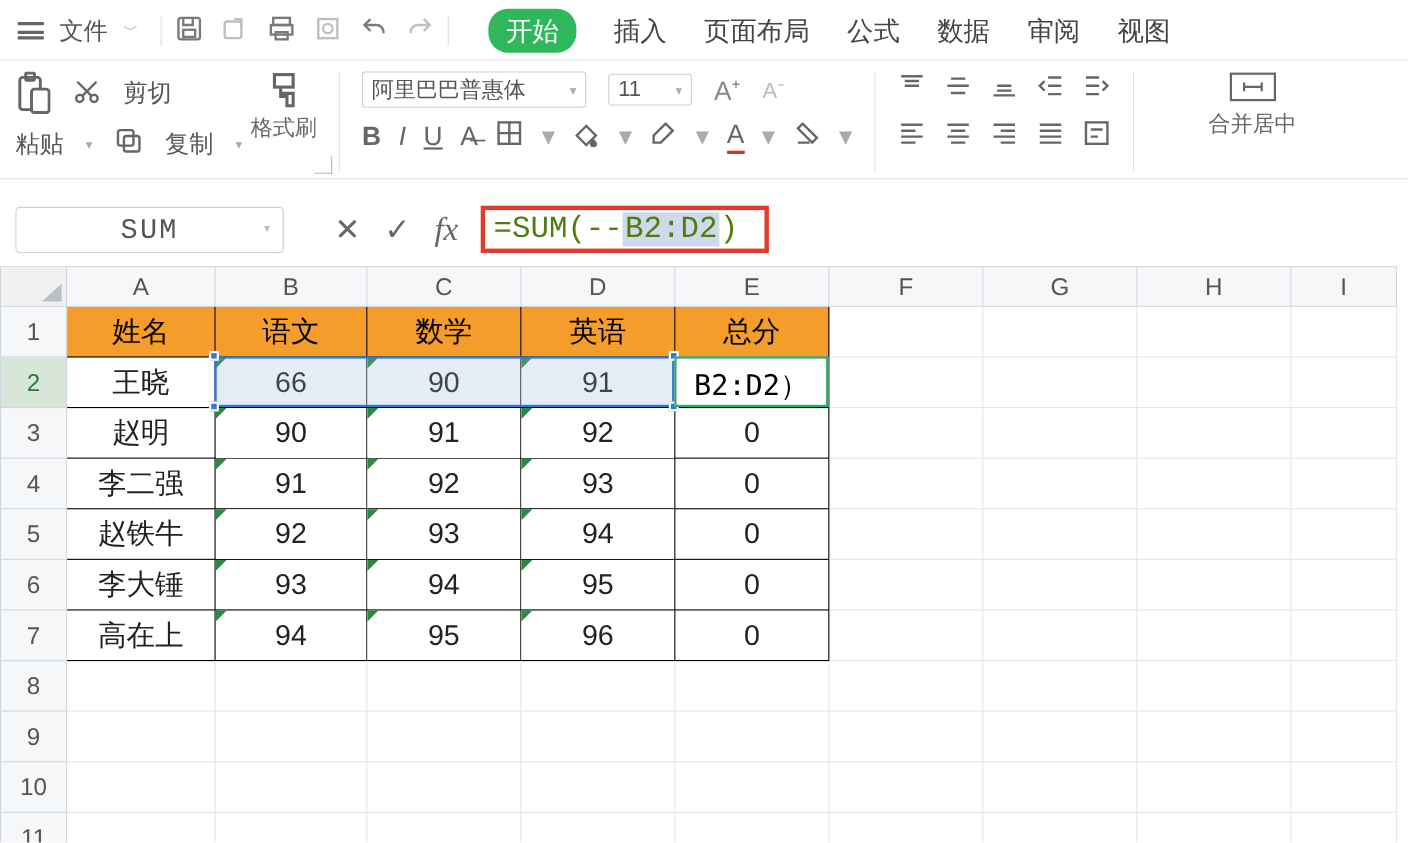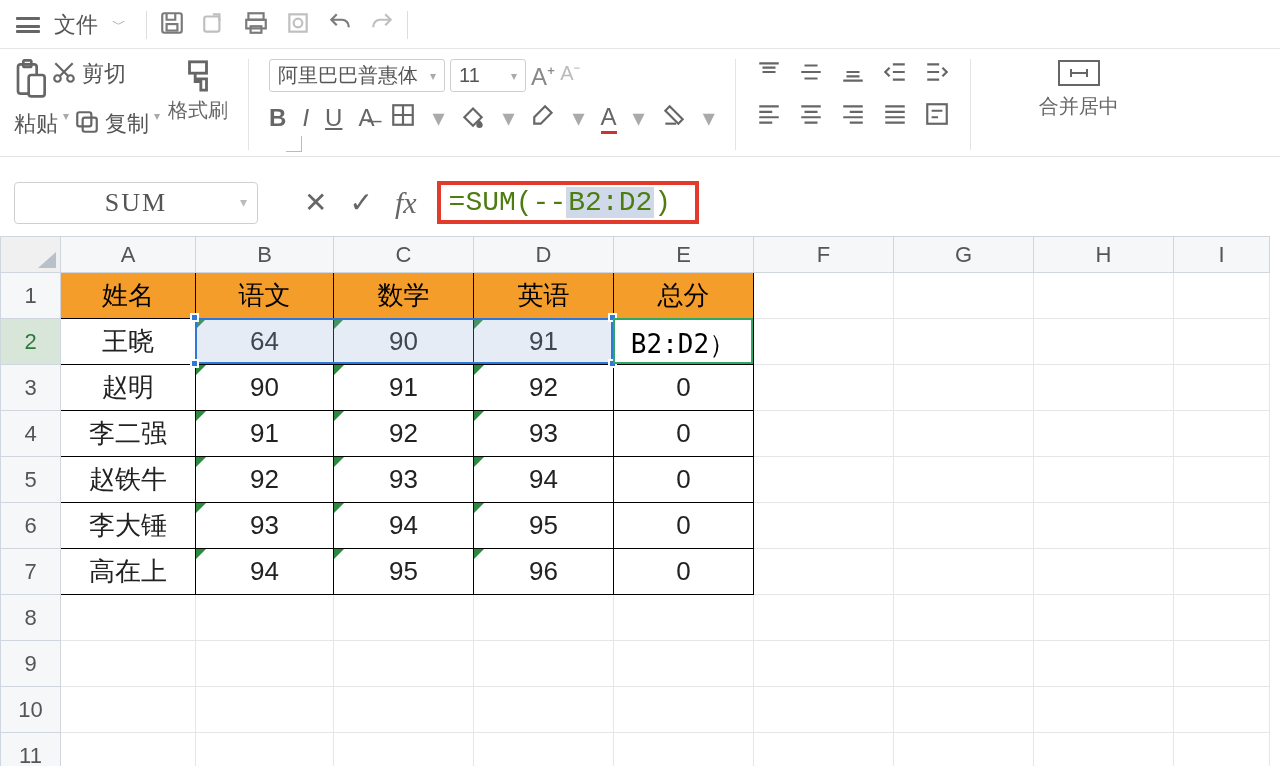--- a/index.html
+++ b/index.html
@@ -36,36 +36,36 @@
     background:#2fb85b; color:#fff; padding:4px 16px; border-radius:18px;
     font-weight:500;
   }
 
   
   .ribbon {
     display:flex; align-items:flex-start; padding:10px 14px 6px 14px; gap:8px;
     border-bottom:1px solid #e3e3e3; position:relative; height:108px;
   }
   .ribbon-group { display:flex; flex-direction:column; gap:10px; }
-  .ribbon-row { display:flex; gap:5px; }
+  .ribbon-row { display:flex; align-items:center; gap:20px; }
   .ribbon .lbl { font-size:22px; color:#555; }
   .ribbon svg { stroke:#666; fill:none; stroke-width:2; }
   .paste-big { display:flex; align-items:center; gap:6px; }
   .paste-big svg { width:32px; height:40px; }
   .scissors svg { width:26px; height:26px; }
   .copy svg { width:26px; height:26px; }
   .fmtbrush { display:flex; flex-direction:column; align-items:center; gap:4px; color:#666; font-size:20px; }
   .fmtbrush svg { width:34px; height:34px; }
   .vsep2 { width:1px; align-self:stretch; background:#e4e4e4; margin:0 12px; }
 
   .font-box, .size-box {
     border:1px solid #cfcfcf; border-radius:3px; background:#fff;
     display:flex; align-items:center; padding:2px 8px; font-size:20px; color:#555;
   }
-  .font-box { width:176px; justify-content:space-between; }
+  .font-box { width:204px; justify-content:space-between; }
   .size-box { width:76px; justify-content:space-between; }
   .drop-tri { color:#aaa; font-size:12px; }
 
   .fontbtns, .alignbtns, .borderbtns { display:flex; align-items:center; gap:16px; color:#666; }
   .fontbtns span, .alignbtns span, .borderbtns span { font-size:24px; cursor:pointer; }
   .iconbtn svg { width:26px; height:26px; }
 
   .mergebox { display:flex; flex-direction:column; align-items:center; gap:6px; color:#666; font-size:20px;margin-left:48px; }
   .mergebox svg { width:44px; height:28px; }
 
@@ -75,21 +75,21 @@
     transform:none;
   }
 
   
   .fxbar {
     display:flex; align-items:center; padding:24px 14px 12px 14px; gap:12px;
   }
   .namebox {
     width:244px; height:42px; border:1px solid #cfcfcf; border-radius:4px;
     display:flex; align-items:center; padding:0 10px; background:#fff;
-    font-family: Liberation Serif, serif; font-size:26px; color:#555; letter-spacing:2px;
+    font-family: Liberation Mono, monospace; font-size:26px; color:#555; letter-spacing:2px;
     justify-content:center; position:relative;
   }
   .namebox .drop-tri { position:absolute; right:8px; color:#bbb; font-size:14px; }
   .fx-controls { display:flex; align-items:center; gap:22px; color:#666; font-size:28px; margin-left:34px; }
   .fx-controls .fx { font-style:italic; font-family: "Times New Roman", serif; font-size:30px; }
   .formula-wrap {
     border:4px solid #e23b2c; padding:2px 8px; margin-left:8px; min-width:262px;
     font-family: Consolas, "Courier New", monospace; font-size:28px; color:#4d7c0f;
   }
   .formula-wrap .sel { background:#cfd9ea; padding:0 2px; }
@@ -206,20 +206,29 @@
     <span class="iconbtn light">
       <svg viewBox="0 0 24 24">
           <path d="M15 14l5-5-5-5"></path>
           <path d="M20 9H10a6 6 0 00-6 6v1"></path>
         </svg>
     </span>
   </div>
 
   <div class="vsep"></div>
 
+  <div class="tabs">
+    <span class="tab active">开始</span>
+    <span class="tab">插入</span>
+    <span class="tab">页面布局</span>
+    <span class="tab">公式</span>
+    <span class="tab">数据</span>
+    <span class="tab">审阅</span>
+    <span class="tab">视图</span>
+  </div>
 </div>
 
 <div class="ribbon">
 
   <div class="ribbon-group">
     <div class="ribbon-row">
       <span class="paste-big">
         <svg viewBox="0 0 24 30">
             <rect x="3" y="4" width="14" height="22" rx="2"></rect>
             <rect x="7" y="1" width="6" height="5" rx="1"></rect>
@@ -414,21 +423,21 @@
     <td class="hdrcell">总分</td>
     <td></td>
           <td></td>
           <td></td>
           <td></td>
   </tr>
 
   <tr>
     <th class="rowh active">2</th>
     <td class="datacell">王晓</td>
-    <td class="datacell greenmark">64</td>
+    <td class="datacell greenmark">66</td>
     <td class="datacell greenmark">90</td>
     <td class="datacell greenmark">91</td>
     <td class="datacell"></td>
     <td></td>
           <td></td>
           <td></td>
           <td></td>
   </tr>
   <tr>
     <th class="rowh">3</th>

